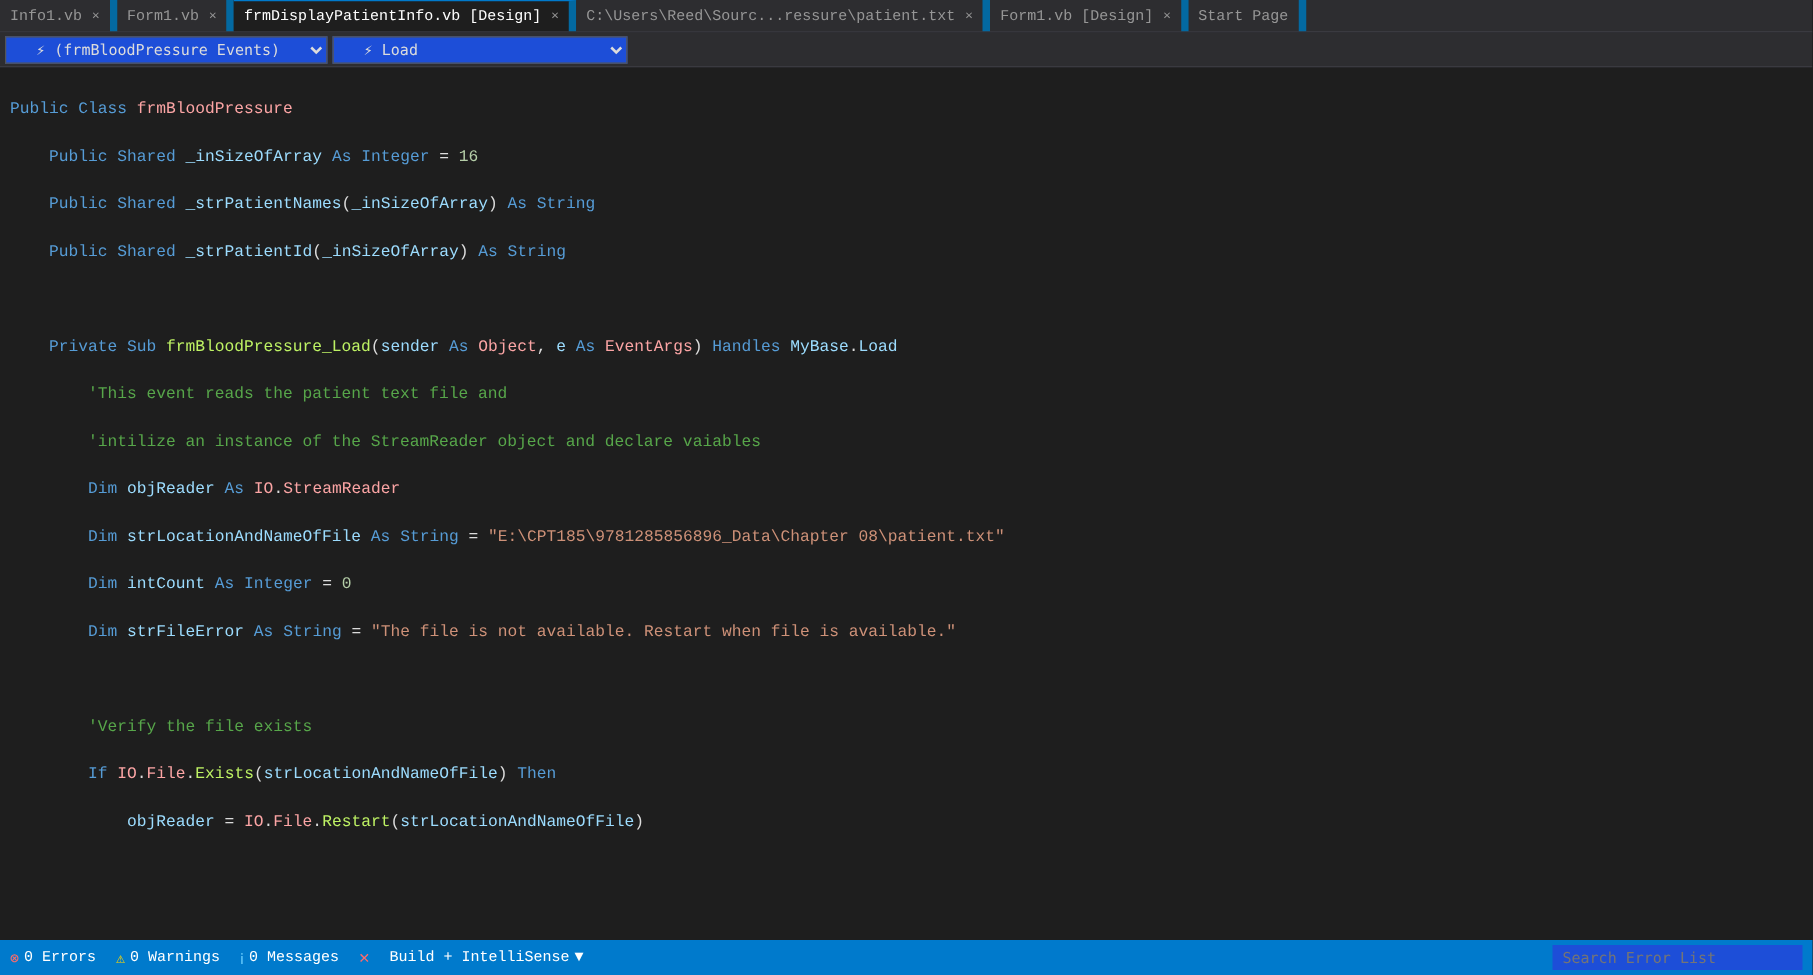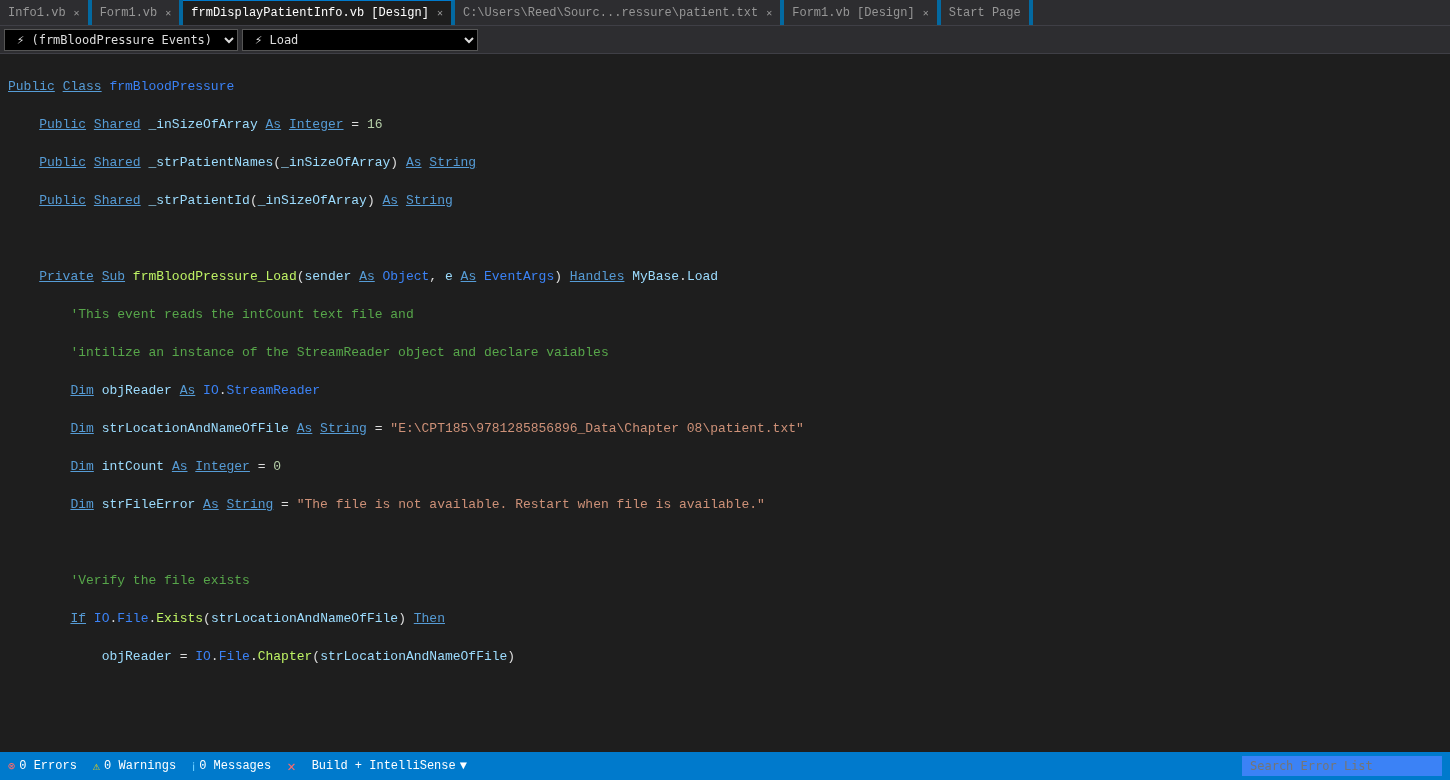--- a/index.html
+++ b/index.html
@@ -23,21 +23,21 @@
       overflow: hidden;
     }
     .tab {
       display: flex;
       align-items: center;
       height: 26px;
       padding: 0 8px;
       font-size: 12px;
       color: #969696;
       background: #2d2d30;
-      border-right: 4px solid #0369a1;
+      border-right: 6px solid #0369a1;
       cursor: pointer;
       white-space: nowrap;
       gap: 4px;
     }
     .tab.active {
       background: #1e1e1e;
       color: #ffffff;
       border-top: 1px solid #007acc;
     }
     .tab-close {
@@ -51,27 +51,27 @@
     .dropdown-bar {
       display: flex;
       align-items: center;
       background: #2d2d30;
       height: 28px;
       border-bottom: 1px solid #3f3f46;
       gap: 4px;
       padding: 0 4px;
     }
     .dropdown-select {
-      background: #000000;
+      background: #1d4ed8;
       color: #dcdcdc;
       border: 1px solid #555;
       font-size: 12px;
       font-family: 'Consolas', monospace;
       height: 22px;
-      padding: 0 8px;
+      padding: 0 20px;
       cursor: pointer;
     }
 
     
     .editor-area {
       display: flex;
       height: calc(780px - 26px - 28px - 28px);
       background: #1e1e1e;
       overflow: hidden;
     }
@@ -102,24 +102,24 @@
     .status-item {
       display: flex;
       align-items: center;
       gap: 4px;
     }
     .error-icon { color: #ff6b6b; }
     .warning-icon { color: #ffd700; }
     .info-icon { color: #6bcfff; }
 
     
-    .kw { color: #569cd6; text-decoration: underline; }        
+    .kw { color: #569cd6; }        
     .str { color: #ce9178; }        
     .comment { color: #57a64a; }    
-    .type { color: #3b82f6; }       
+    .type { color: #fca5a5; }       
     .num { color: #b5cea8; }        
     .method { color: #bef264; }     
     .ident { color: #9cdcfe; }      
     .highlight-yellow { background: #6b5a00; color: #ffff00; }
 
     .code-line {
       display: block;
       min-height: 19px;
     }
 
@@ -168,30 +168,30 @@
 </div>
 
 <div class="editor-area">
   <div class="code-content">
 <span class="code-line"><span class="kw">Public</span> <span class="kw">Class</span> <span class="type">frmBloodPressure</span></span>
 <span class="code-line">    <span class="kw">Public</span> <span class="kw">Shared</span> <span class="ident">_inSizeOfArray</span> <span class="kw">As</span> <span class="kw">Integer</span> = <span class="num">16</span></span>
 <span class="code-line">    <span class="kw">Public</span> <span class="kw">Shared</span> <span class="ident">_strPatientNames</span>(<span class="ident">_inSizeOfArray</span>) <span class="kw">As</span> <span class="kw">String</span></span>
 <span class="code-line">    <span class="kw">Public</span> <span class="kw">Shared</span> <span class="ident">_strPatientId</span>(<span class="ident">_inSizeOfArray</span>) <span class="kw">As</span> <span class="kw">String</span></span>
 <span class="code-line">&nbsp;</span>
 <span class="code-line">    <span class="kw">Private</span> <span class="kw">Sub</span> <span class="method">frmBloodPressure_Load</span>(<span class="ident">sender</span> <span class="kw">As</span> <span class="type">Object</span>, <span class="ident">e</span> <span class="kw">As</span> <span class="type">EventArgs</span>) <span class="kw">Handles</span> <span class="ident">MyBase</span>.<span class="ident">Load</span></span>
-<span class="code-line">        <span class="comment">'This event reads the intCount text file and</span></span>
+<span class="code-line">        <span class="comment">'This event reads the patient text file and</span></span>
 <span class="code-line">        <span class="comment">'intilize an instance of the StreamReader object and declare vaiables</span></span>
 <span class="code-line">        <span class="kw">Dim</span> <span class="ident">objReader</span> <span class="kw">As</span> <span class="type">IO</span>.<span class="type">StreamReader</span></span>
 <span class="code-line">        <span class="kw">Dim</span> <span class="ident">strLocationAndNameOfFile</span> <span class="kw">As</span> <span class="kw">String</span> = <span class="str">"E:\CPT185\9781285856896_Data\Chapter 08\patient.txt"</span></span>
 <span class="code-line">        <span class="kw">Dim</span> <span class="ident">intCount</span> <span class="kw">As</span> <span class="kw">Integer</span> = <span class="num">0</span></span>
 <span class="code-line">        <span class="kw">Dim</span> <span class="ident">strFileError</span> <span class="kw">As</span> <span class="kw">String</span> = <span class="str">"The file is not available. Restart when file is available."</span></span>
 <span class="code-line">&nbsp;</span>
 <span class="code-line">        <span class="comment">'Verify the file exists</span></span>
 <span class="code-line">        <span class="kw">If</span> <span class="type">IO</span>.<span class="type">File</span>.<span class="method">Exists</span>(<span class="ident">strLocationAndNameOfFile</span>) <span class="kw">Then</span></span>
-<span class="code-line">            <span class="ident">objReader</span> = <span class="type">IO</span>.<span class="type">File</span>.<span class="method">Chapter</span>(<span class="ident">strLocationAndNameOfFile</span>)</span>
+<span class="code-line">            <span class="ident">objReader</span> = <span class="type">IO</span>.<span class="type">File</span>.<span class="method">Restart</span>(<span class="ident">strLocationAndNameOfFile</span>)</span>
 
 
 
 
 
 
 
 
 
 
@@ -222,14 +222,14 @@
     <span>0 Messages</span>
   </div>
   <div class="status-item">
     <span style="color:#ff6b6b; font-size:14px;">✕</span>
   </div>
   <div class="status-item">
     <span>Build + IntelliSense</span>
     <span>▼</span>
   </div>
   <div style="flex:1;"></div>
-  <input type="text" style="background: #3b82f6; border: none; color: rgb(255, 255, 255); font-size: 12px; padding: 2px 8px; height: 20px; width: 200px; font-family: Consolas, monospace;" placeholder="Search Error List">
+  <input type="text" style="background: #1d4ed8; border: none; color: rgb(255, 255, 255); font-size: 12px; padding: 2px 8px; height: 20px; width: 200px; font-family: Consolas, monospace;" placeholder="Search Error List">
 </div>
 
 </body></html>

